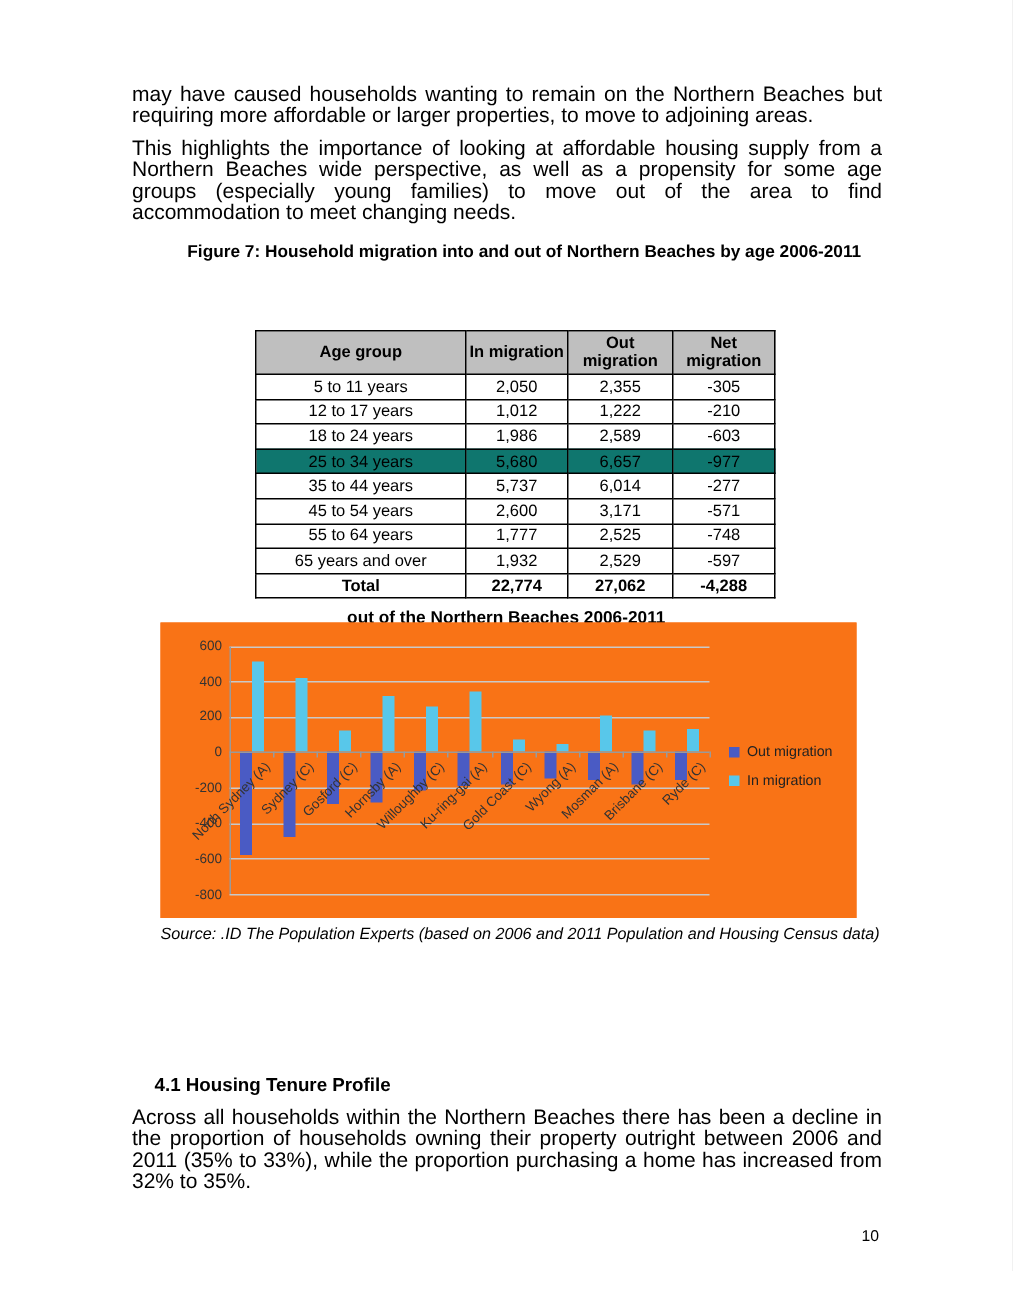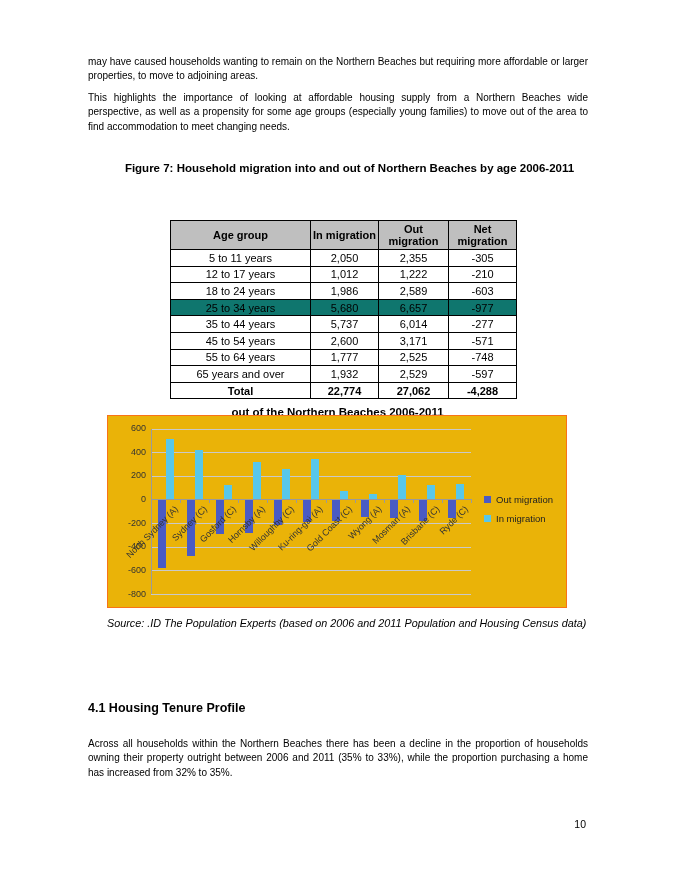--- a/index.html
+++ b/index.html
@@ -3,41 +3,41 @@
 <meta charset="utf-8">
 <style>
   html,body { margin:0; padding:0; background:#e8e8e8; }
   .page {
     position:relative; width:675px; height:873px; margin:0 auto;
     background:#ffffff; font-family:"Liberation Sans", sans-serif; color:#000;
     overflow:hidden;
   }
   .para {
     position:absolute; left:88px; width:500px; margin:0;
-    font-size:10px; line-height:14.4px; text-align:justify;
+    font-size:14px; line-height:14.4px; text-align:justify;
   }
   .caption {
     position:absolute; left:0; width:675px; text-align:center;
     font-weight:bold; font-size:11.5px; line-height:14px; white-space:pre-wrap;
   }
   table.mig {
     position:absolute; left:170px; top:204px; width:346px;
     border-collapse:collapse; table-layout:fixed;margin-top:16px;
   }
   table.mig th, table.mig td {
     border:1px solid #000; text-align:center; vertical-align:middle;
     font-size:11px; padding:0 2px;
   }
   table.mig th { background:#bfbfbf; font-weight:bold; height:28px; line-height:12.5px; }
   table.mig td { height:15.6px; }
   table.mig tr.highlight td { background:#0f766e; }
   table.mig tr.bold td { font-weight:bold; }
   #chart {
     position:absolute; left:107px; top:415px; width:458px; height:191px;
-    background:#eab308; border:1px solid #f97316; overflow:visible;
+    background:#f97316; border:3px solid #f97316; overflow:visible;
   }
   .gridline { position:absolute; height:1px; background:#c9c9c9; }
   .axisline { position:absolute; background:#9a9a9a; }
   .ytick {
     position:absolute; text-align:right; font-size:9px; line-height:11px; color:#333;
   }
   .bar { position:absolute; width:8px; }
   .catlabel {
     position:absolute; white-space:nowrap; font-size:9px; color:#333;
     transform:rotate(-45deg); transform-origin:100% 0;
@@ -47,21 +47,21 @@
   .legend-label { position:absolute; left:12px; top:0; font-size:9.5px; white-space:nowrap; color:#222; }
   #source {
     position:absolute; left:107px; top:617px; width:480px;
     font-size:10.8px; font-style:italic;
   }
   #section-heading {
     position:absolute; left:88px; top:651px; margin:0;
     font-size:17px; font-weight:bold; white-space:pre-wrap;
   }
   #subsection-heading {
-    position:absolute; left:88px; top:701px; margin:0;
+    position:absolute; left:88px; top:701px; margin:15px;
     font-size:12.5px; font-weight:bold;
   }
   #page-number {
     position:absolute; right:89px; top:818px; font-size:10.5px;
   }
 </style>
 </head>
 <body>
 
 <div class="page">

